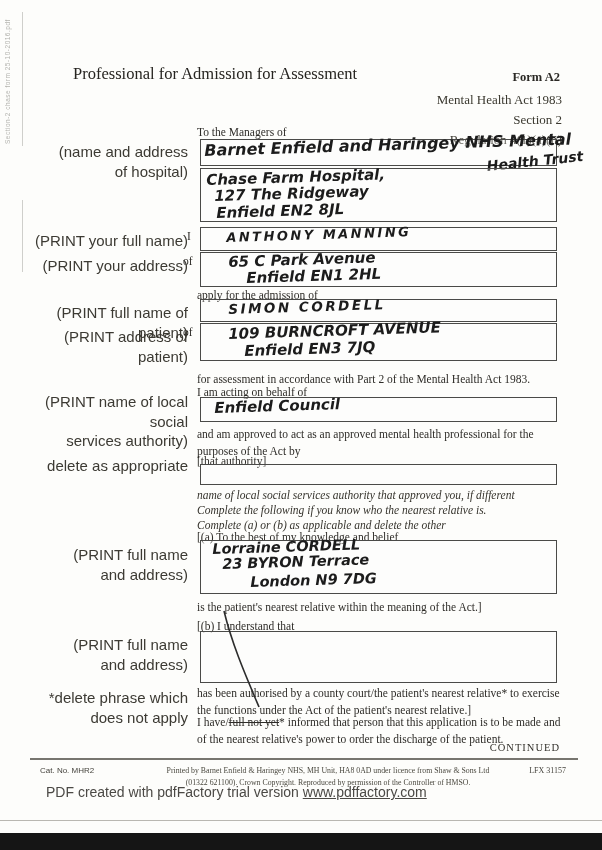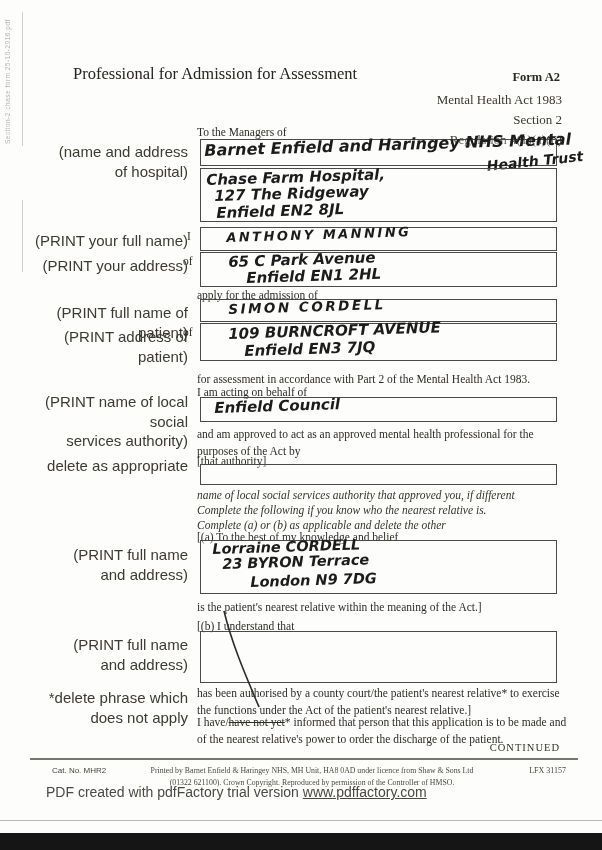--- a/index.html
+++ b/index.html
@@ -32,22 +32,22 @@
   .wrap { width:372px; line-height:1.45; }
   .hw {
     font-family:"DejaVu Sans", sans-serif; font-style:italic; font-weight:600;
     color:#1c1c1c; white-space:nowrap; transform:rotate(-1.8deg); transform-origin:left top;
   }
   .hw.caps { letter-spacing:2.5px; }
   .strike { text-decoration:line-through; }
   .continued { right:42px; top:742px; font-size:10.5px; letter-spacing:1px; color:#33312b; }
   
   .frule { left:30px; width:548px; top:758px; border-top:2px solid #77756f; }
-  .fcat { left:52px; top:766px; font-family:"Liberation Sans", sans-serif; font-size:8px; color:#45433d; }
-  .fcenter { left:112px; top:765px; width:400px; text-align:center; font-size:7.8px; line-height:1.5; color:#4a483f; }
+  .fcat { left:40px; top:766px; font-family:"Liberation Sans", sans-serif; font-size:8px; color:#45433d; }
+  .fcenter { left:128px; top:765px; width:400px; text-align:center; font-size:7.8px; line-height:1.5; color:#4a483f; }
   .fref { right:36px; top:766px; font-size:8px; color:#45433d; }
   .pdf-note { left:46px; top:784px; font-family:"Liberation Sans", sans-serif; font-size:14px; color:#4b4945; }
   .pdf-note a { color:#4b4945; text-decoration:underline; }
   .scan-edge { left:0px; top:820px; width:602px; border-top:1.5px solid #b9b7b1; }
   .blackbar { left:0; bottom:0; width:602px; height:17px; background:#151515; }
   svg.overlay { position:absolute; left:0; top:0; pointer-events:none; }
 </style>
 </head>
 <body>
 
@@ -135,21 +135,21 @@
 
 <svg class="overlay" width="602" height="850">
   <path d="M 224 611 C 232 644, 245 674, 259 707" stroke="#2c2c2c" stroke-width="1.6" fill="none"></path>
 </svg>
 
 <div class="abs lbl" style="top:688px;">*delete phrase which
 does not apply</div>
 <div class="abs btxt wrap" style="top:685px;">has been authorised by a county court/the patient's nearest relative* to exercise the functions under the Act of the patient's nearest relative.]</div>
 
 <div class="abs btxt wrap" style="top:714px;">
-  <span>I have/</span><span class="strike">have not yet</span><span>* informed that person that this application is to be made and of the nearest relative's power to order the discharge of the patient.</span>
+  <span>I have/</span><span class="strike">full not yet</span><span>* informed that person that this application is to be made and of the nearest relative's power to order the discharge of the patient.</span>
 </div>
 
 <div class="abs continued">CONTINUED</div>
 
 <div class="abs frule"></div>
 <div class="abs fcat">Cat. No. MHR2</div>
 <div class="abs fcenter">
   <div>Printed by Barnet Enfield &amp; Haringey NHS, MH Unit, HA8 0AD under licence from Shaw &amp; Sons Ltd</div>
   <div>(01322 621100).  Crown Copyright. Reproduced by permission of the Controller of HMSO.</div>
 </div>

